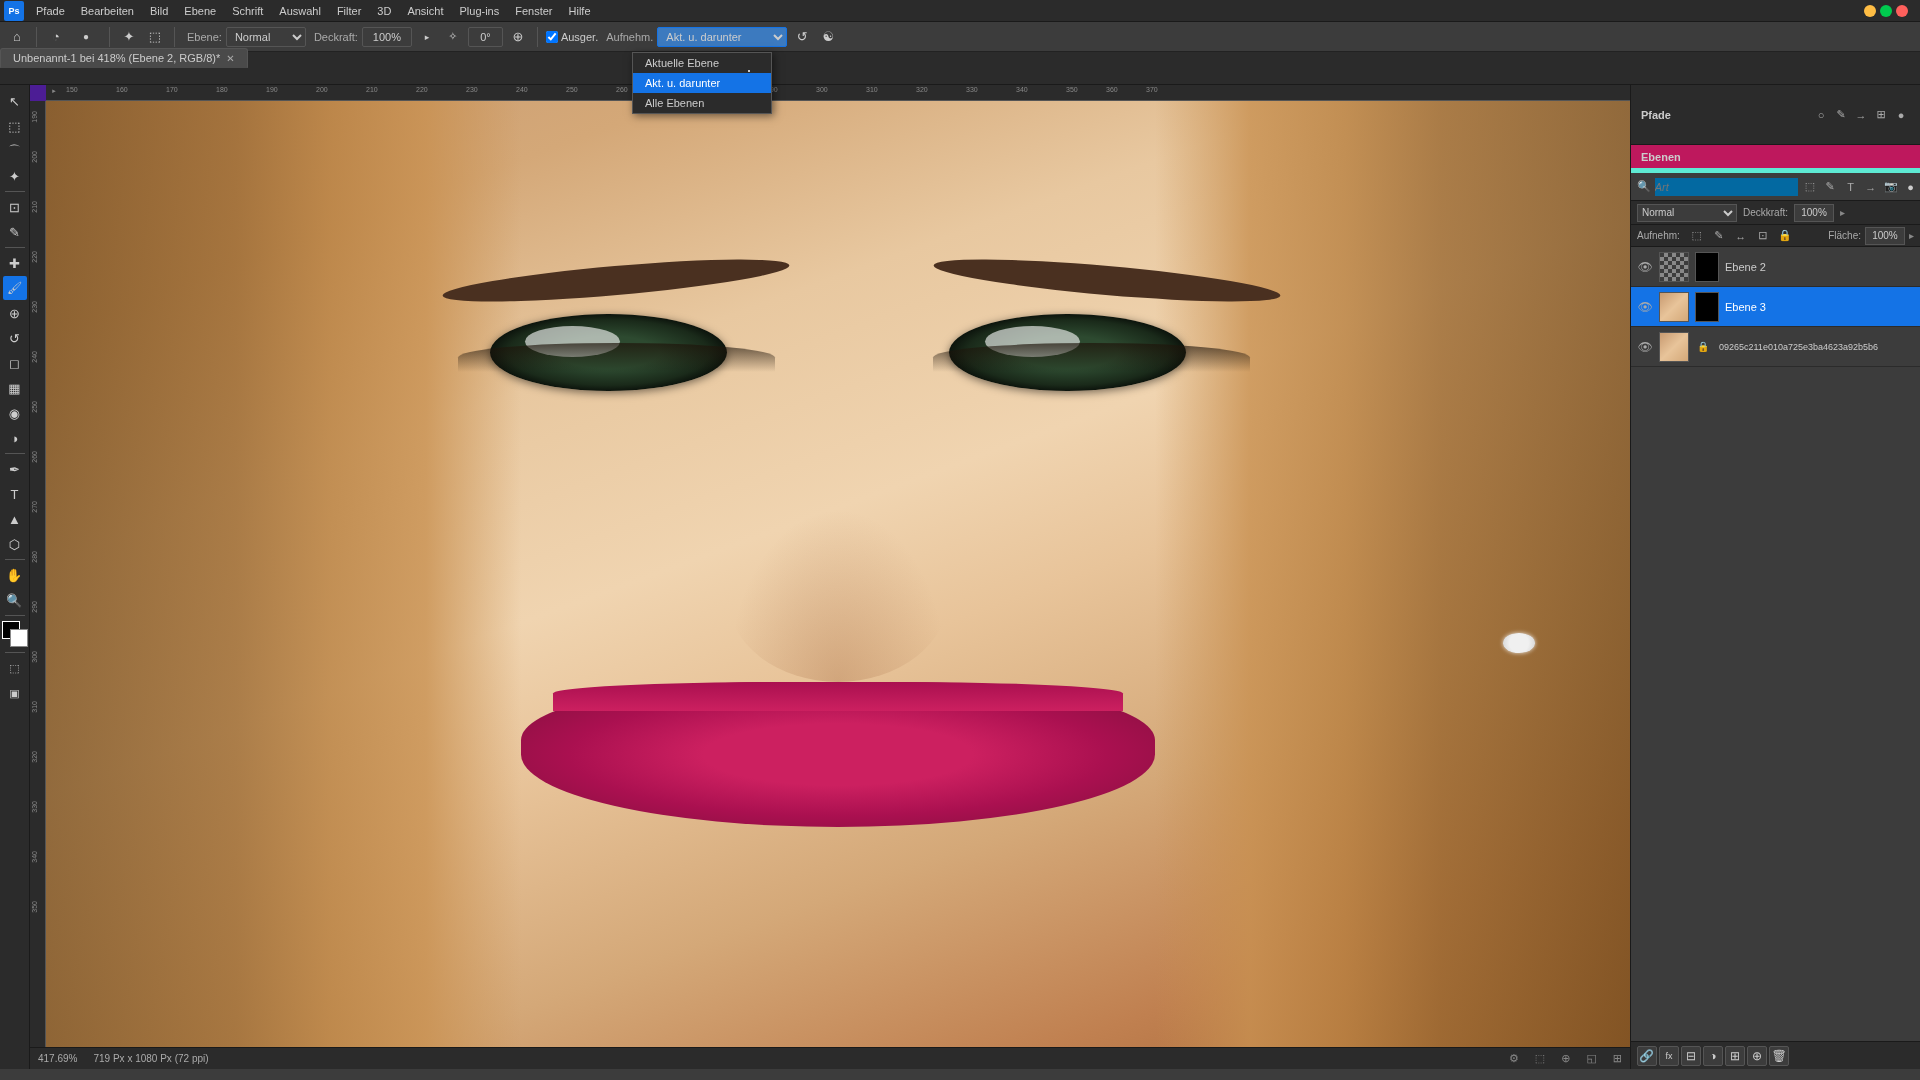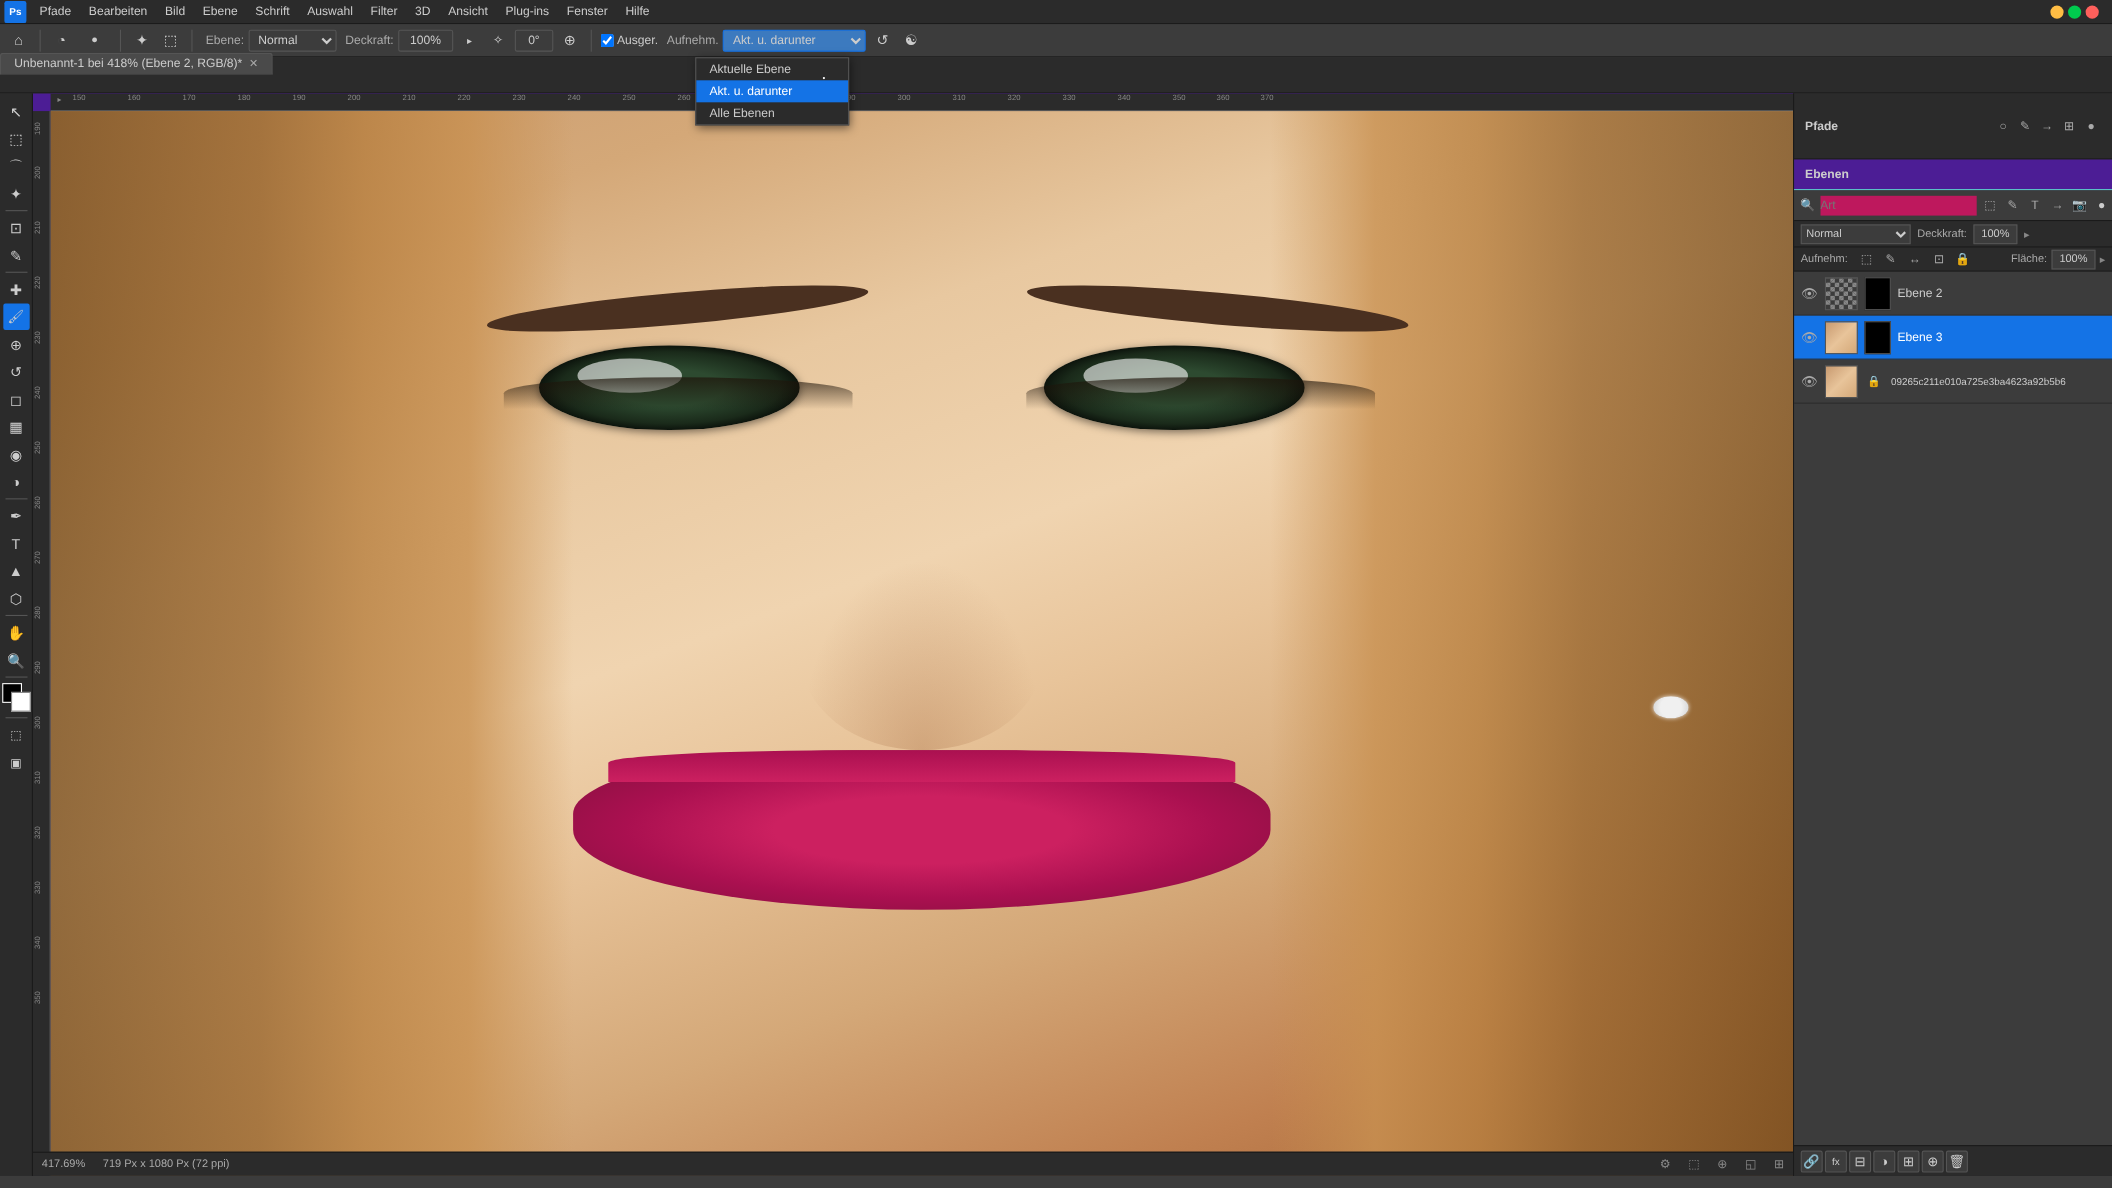--- a/index.html
+++ b/index.html
@@ -153,31 +153,31 @@
       flex: 1; gap: 2px;
     }
     .panel-icon-btn {
       width: 18px; height: 18px; display: flex; align-items: center; justify-content: center;
       background: none; border: none; color: #aaa; cursor: pointer; font-size: 11px;
     }
 
     
     #layers-panel { flex: 1; display: flex; flex-direction: column; }
     #layers-header {
-      height: 28px; background: #4c1d95; border-bottom: 1px solid #5eead4;
+      height: 28px; background: #be185d; border-bottom: 5px solid #5eead4;
       display: flex; align-items: center; padding: 0 10px;
     }
     #layers-search-row {
       height: 28px; display: flex; align-items: center; padding: 0 6px; gap: 4px;
       border-bottom: 1px solid #1a1a1a; background: #3c3c3c;
     }
     .search-icon-sm { color: #888; font-size: 11px; }
     .layers-search-input {
-      flex: 1; height: 18px; background: #be185d; border: none; color: #ccc;
-      font-size: 11px; outline: none;
+      flex: 1; height: 18px; background: #0369a1; border: none; color: #ccc;
+      font-size: 11px; outline: none; font-style: italic;
     }
     #layers-mode-row {
       height: 24px; display: flex; align-items: center; padding: 0 6px; gap: 6px;
       border-bottom: 1px solid #1a1a1a;
     }
     .layers-mode-select {
       width: 100px; height: 18px; background: #3c3c3c; border: 1px solid #555;
       color: #ccc; font-size: 10px; cursor: pointer;
     }
     .layers-opacity-label { color: #aaa; font-size: 10px; }

